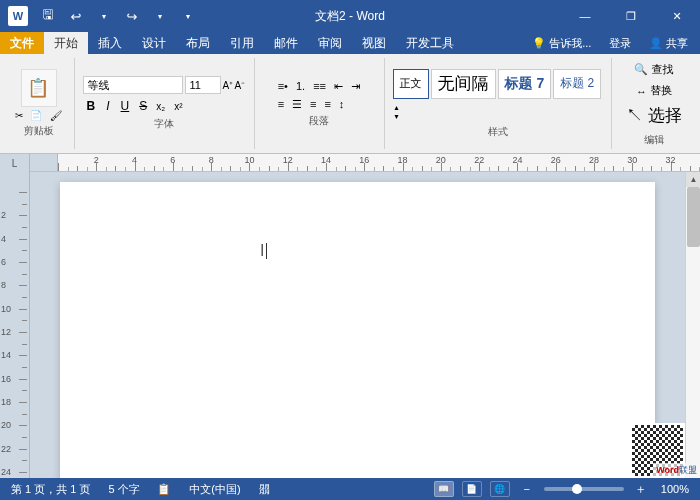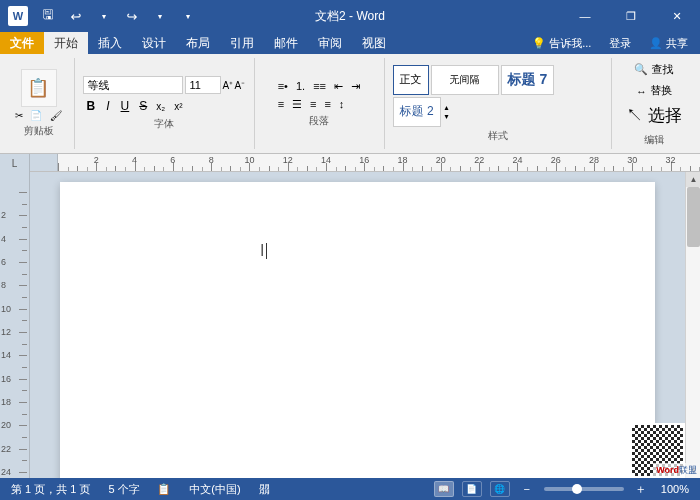--- a/index.html
+++ b/index.html
@@ -344,20 +344,21 @@
     <div id="tab-row-tabs">
       <div class="ribbon-tab" style="background:#e8a000;color:white;font-weight:bold;">文件</div>
       <div class="ribbon-tab active">开始</div>
       <div class="ribbon-tab">插入</div>
       <div class="ribbon-tab">设计</div>
       <div class="ribbon-tab">布局</div>
       <div class="ribbon-tab">引用</div>
       <div class="ribbon-tab">邮件</div>
       <div class="ribbon-tab">审阅</div>
       <div class="ribbon-tab">视图</div>
+      <div class="ribbon-tab">开发工具</div>
     </div>
     <div id="tab-row-right">
       <div class="ribbon-extra-item">
         <span>💡</span>
         <span>告诉我...</span>
       </div>
       <div class="ribbon-extra-item">
         <span>登录</span>
       </div>
       <div class="ribbon-extra-item">
@@ -417,21 +418,21 @@
           <div style="font-size:11px;cursor:pointer;padding:1px 3px;">≡</div>
           <div style="font-size:11px;cursor:pointer;padding:1px 3px;">↕</div>
         </div>
       </div>
       <div style="font-size:10px;color:#555;margin-top:2px;">段落</div>
     </div>
 
     <div class="ribbon-group" style="min-width:200px;flex:1;">
       <div style="display:flex;gap:2px;flex-wrap:wrap;">
         <div style="border:1px solid #2b579a;background:#fff;padding:2px 6px;font-size:11px;cursor:pointer;height:30px;display:flex;align-items:center;">正文</div>
-        <div style="border:1px solid #ccc;background:#fff;padding:2px 18px;font-size:10px;cursor:pointer;height:30px;display:flex;align-items:center;">无间隔</div>
+        <div style="border:1px solid #ccc;background:#fff;padding:2px 6px;font-size:17px;cursor:pointer;height:30px;display:flex;align-items:center;">无间隔</div>
         <div style="border:1px solid #ccc;background:#fff;padding:2px 6px;font-size:14px;cursor:pointer;height:30px;display:flex;align-items:center;color:#2b579a;font-weight:bold;">标题 7</div>
         <div style="border:1px solid #ccc;background:#fff;padding:2px 6px;font-size:12px;cursor:pointer;height:30px;display:flex;align-items:center;color:#2b579a;">标题 2</div>
         <div style="font-size:8px;cursor:pointer;padding:2px;display:flex;flex-direction:column;align-items:center;justify-content:center;">▴<br>▾</div>
       </div>
       <div style="font-size:10px;color:#555;margin-top:2px;">样式</div>
     </div>
 
     <div class="ribbon-group">
       <div style="display:flex;flex-direction:column;gap:2px;align-items:center;">
         <div style="font-size:11px;cursor:pointer;padding:2px 6px;text-align:center;">🔍 查找</div>

